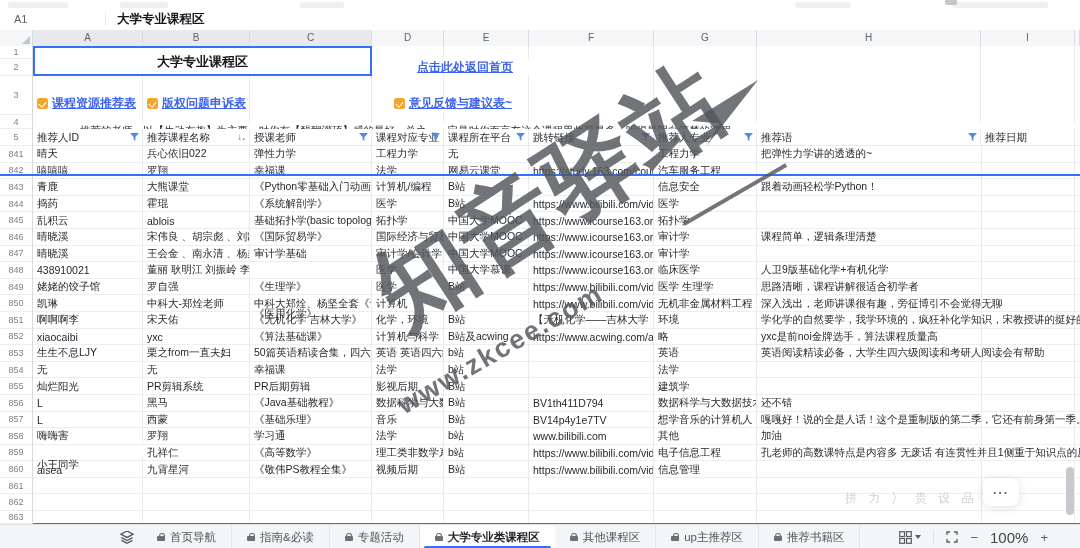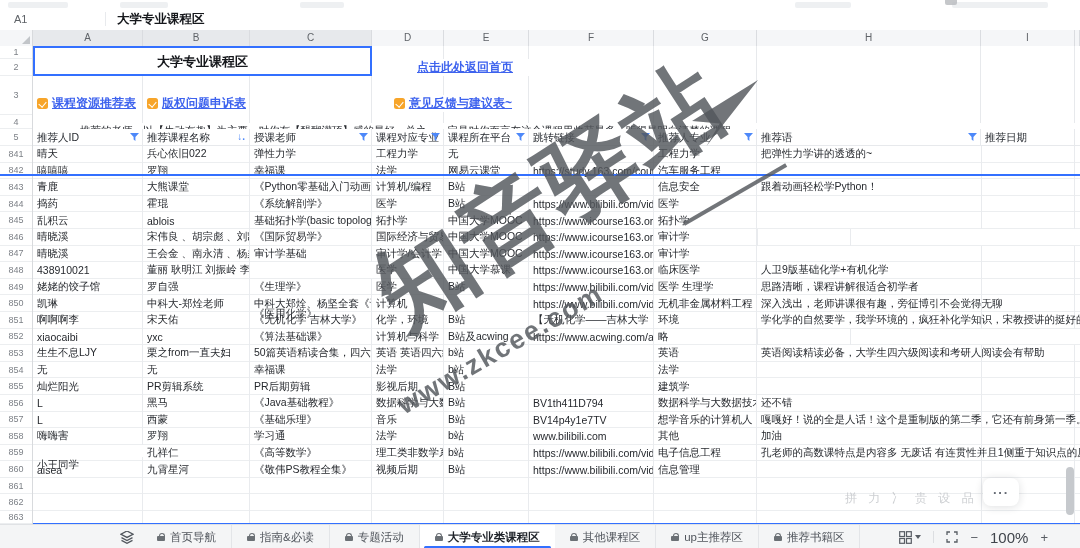--- a/index.html
+++ b/index.html
@@ -399,20 +399,23 @@
             </div>
             <div class="dcell" style="width: 85px; height: 16.6px;">
               <span>中国大学MOOC</span>
             </div>
             <div class="dcell" style="width: 125px; height: 16.6px;">
               <span>https://www.icourse163.org/le</span>
             </div>
             <div class="dcell" style="width: 103px; height: 16.6px;">
               <span>审计学</span>
             </div>
+            <div class="dcell ovf" style="width: 224px; height: 16.6px;">
+              <span>课程简单，逻辑条理清楚</span>
+            </div>
             <div class="dcell lastc" style="width: 94px; height: 16.6px;">
               <span></span>
             </div>
           </div>
           <div class="drow" style="height: 16.6px;">
             <div class="dcell" style="width: 110px; height: 16.6px;">
               <span>晴晓溪</span>
             </div>
             <div class="dcell" style="width: 107px; height: 16.6px;">
               <span>王会金 、南永清 、杨柔坚</span>
@@ -569,20 +572,23 @@
               <span>计算机与科学</span>
             </div>
             <div class="dcell" style="width: 85px; height: 16.6px;">
               <span>B站及acwing</span>
             </div>
             <div class="dcell" style="width: 125px; height: 16.6px;">
               <span>https://www.acwing.com/activ</span>
             </div>
             <div class="dcell" style="width: 103px; height: 16.6px;">
               <span>略</span>
+            </div>
+            <div class="dcell ovf" style="width: 224px; height: 16.6px;">
+              <span>yxc是前noi金牌选手，算法课程质量高</span>
             </div>
             <div class="dcell lastc" style="width: 94px; height: 16.6px;">
               <span></span>
             </div>
           </div>
           <div class="drow" style="height: 16.6px;">
             <div class="dcell" style="width: 110px; height: 16.6px;">
               <span>生生不息LJY</span>
             </div>
             <div class="dcell" style="width: 107px; height: 16.6px;">

